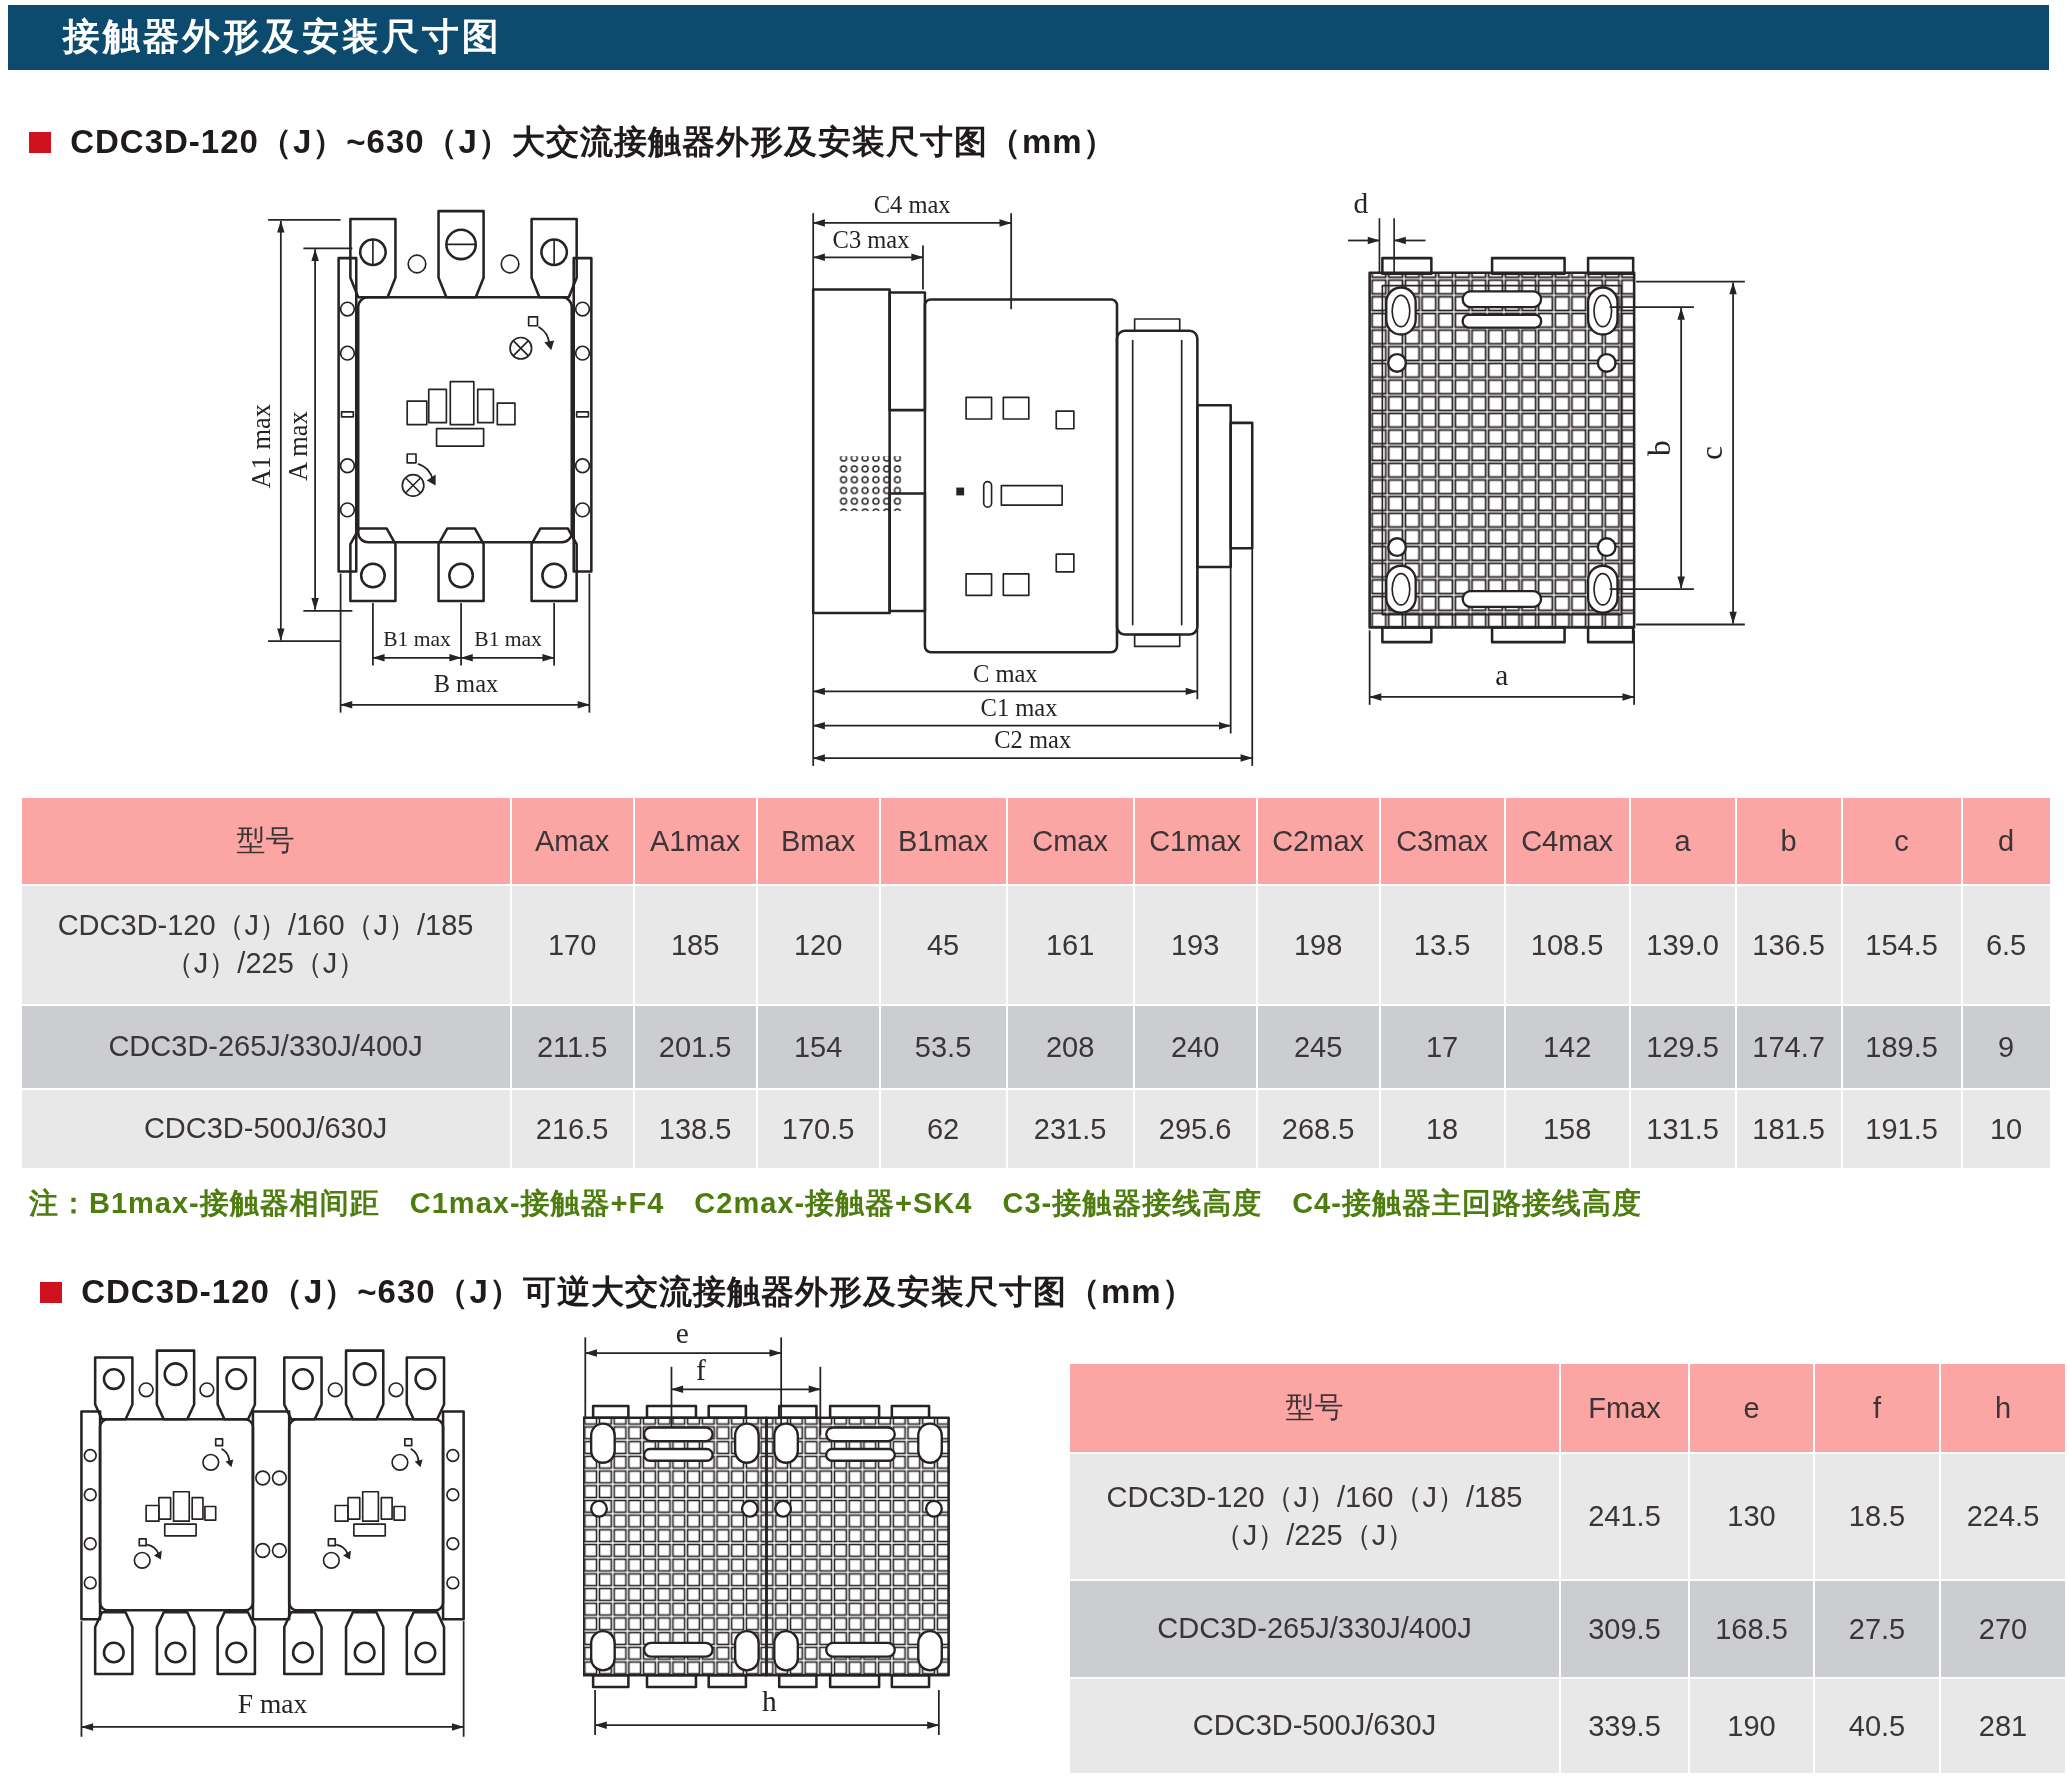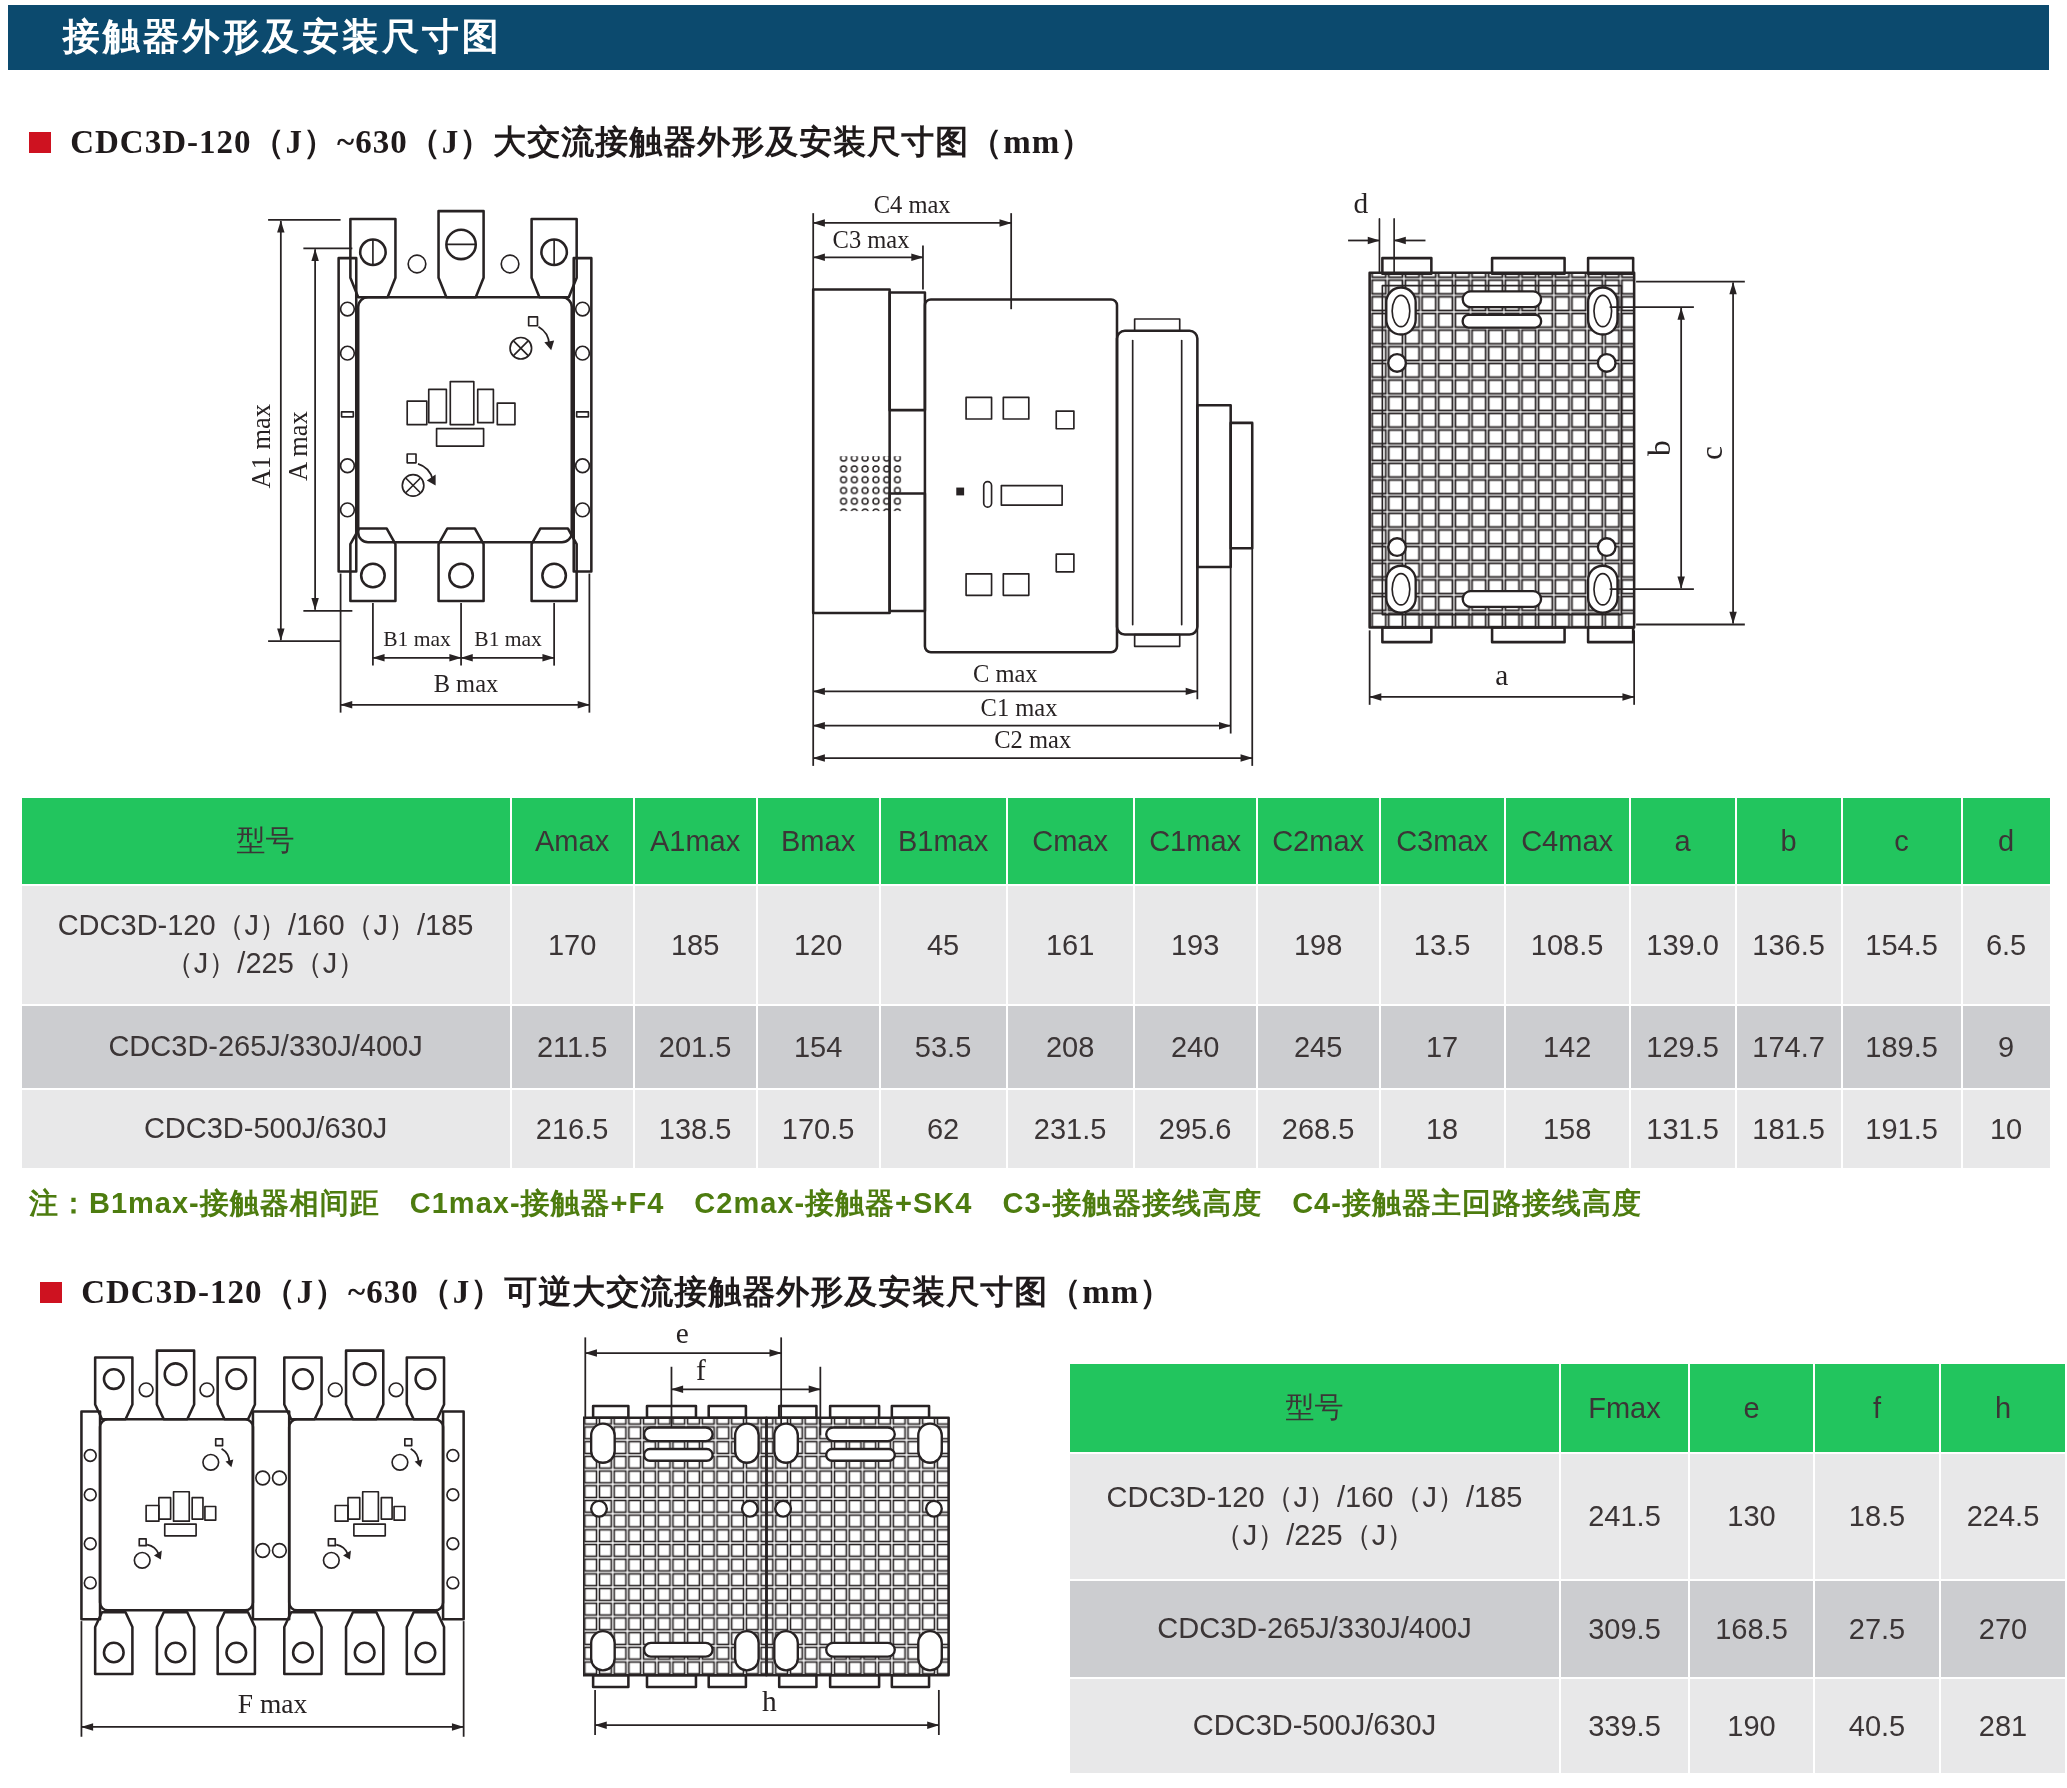--- a/index.html
+++ b/index.html
@@ -8,27 +8,27 @@
           font-family:"Liberation Sans", sans-serif; overflow:hidden; color:#2a2526; }
 
   
   .banner { position:absolute; left:7.8px; top:4.9px; width:2041px; height:65px;
             background:#0c4a6e; display:flex; align-items:center; }
   .banner-title { color:#fff; font-size:37px; font-weight:bold; padding-left:55px; letter-spacing:2.9px; }
 
   
   .sec-head { position:absolute; display:flex; align-items:center; }
   .bullet { width:21.6px; height:21.6px; background:#ce1220; flex:0 0 21.6px; margin-right:19.6px; }
-  .sec-title { font-size:33px; font-weight:bold; color:#1f1a1b; letter-spacing:1px;font-family:Liberation Serif, serif; }
+  .sec-title { font-size:33px; font-weight:bold; color:#1f1a1b; letter-spacing:1px; }
 
   
   table.dims { position:absolute; border-collapse:collapse; table-layout:fixed; }
   table.dims th, table.dims td { border:2.9px solid #fff; font-weight:normal; color:#3b3536;
        font-size:29px; text-align:center; vertical-align:middle; padding:0 3.9px; }
-  table.dims th { background:#22c55e; }
+  table.dims th { background:#fca5a5; }
   tr.odd  td { background:#e8e8e9; }
   tr.even td { background:#cccdd0; }
   th.model, td.model { text-align:left; padding-left:17.6px; padding-right:9.8px; }
   td.model { word-break:break-all; line-height:1.3; }
   #t1 tr.hrow { height:88px; } #t1 tr.r1 { height:120px; } #t1 tr.r2 { height:84px; } #t1 tr.r3 { height:80px; }
   #t2 tr.hrow { height:90px; } #t2 tr.r1 { height:127px; } #t2 tr.r2 { height:98px; } #t2 tr.r3 { height:96px; }
 
   .note { position:absolute; left:29px; top:1184px; font-size:29px; font-weight:bold; color:#4d7c0f; letter-spacing:1px; }
 
   

